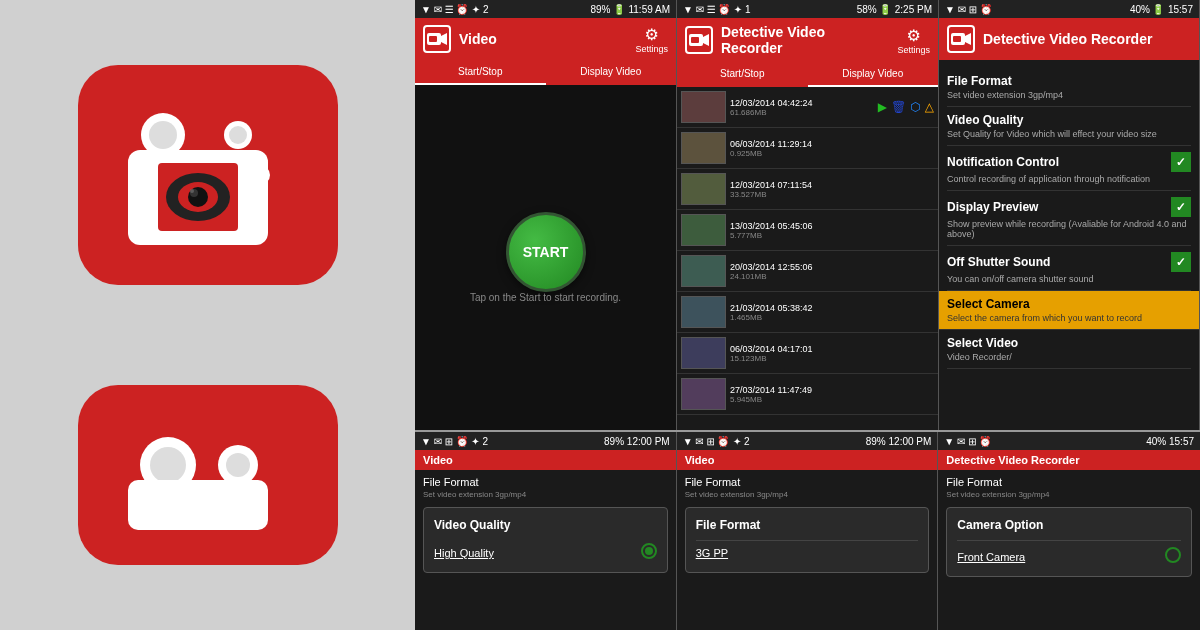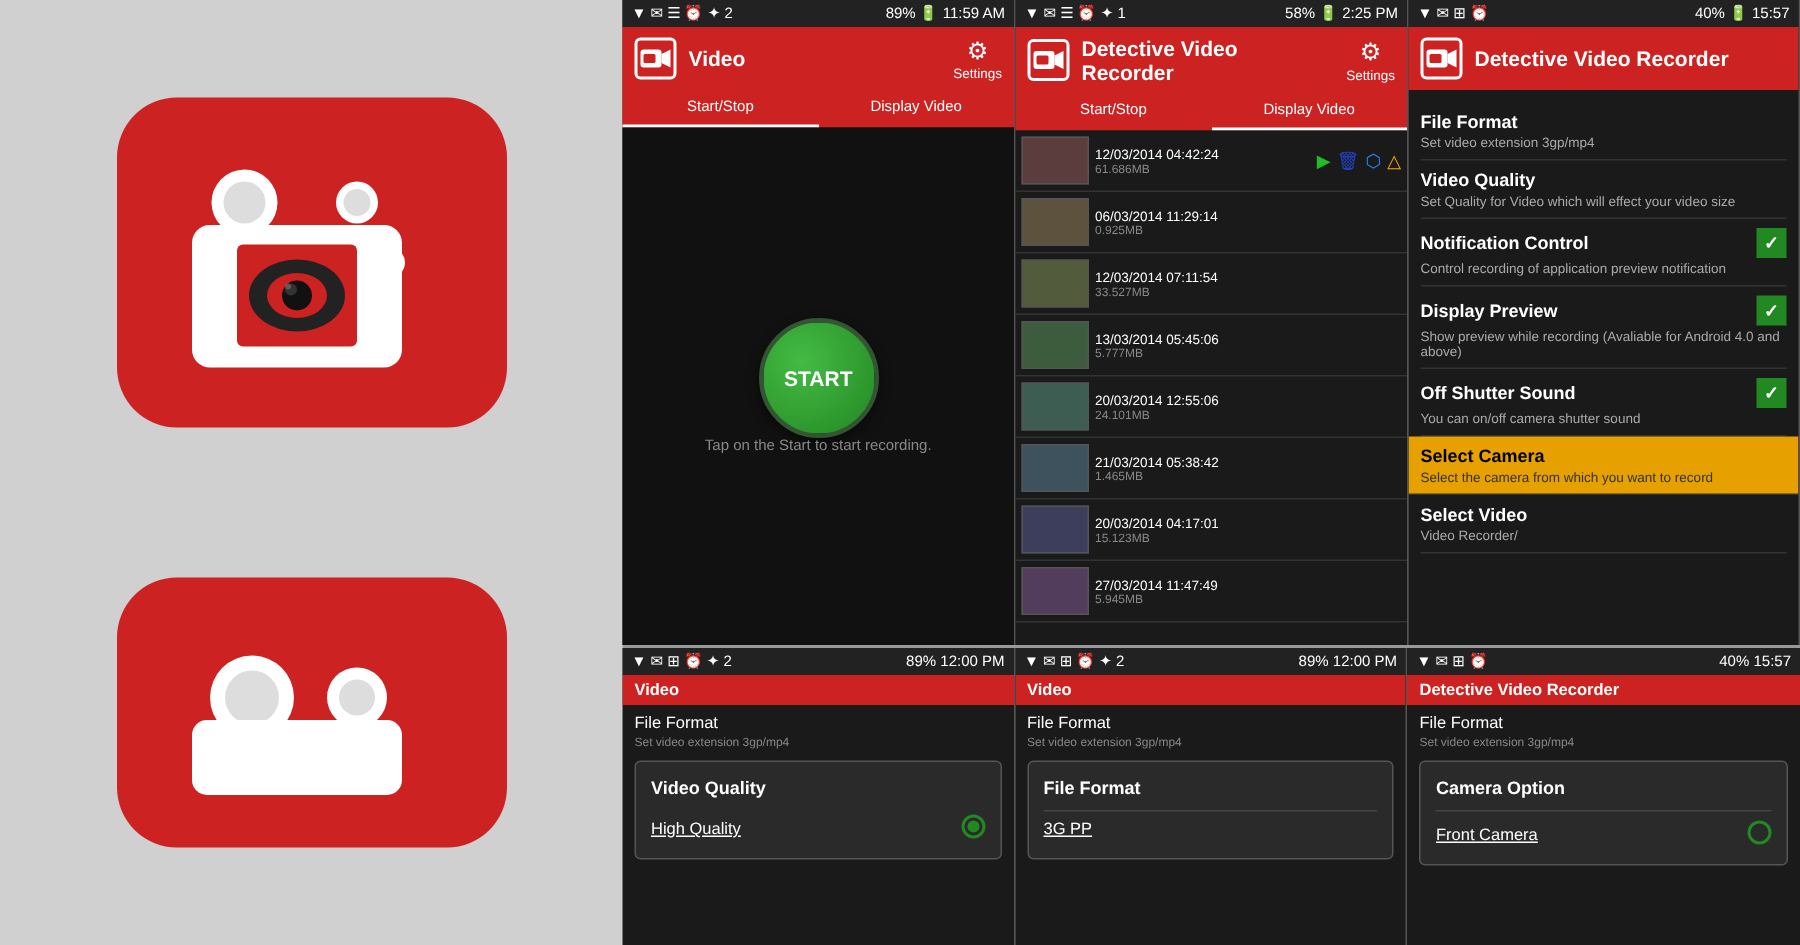--- a/index.html
+++ b/index.html
@@ -533,21 +533,21 @@
             <div class="video-item">
               <div class="video-thumb" style="background: rgb(61, 82, 92);"></div>
               <div class="video-info">
                 <div class="video-date">21/03/2014 05:38:42</div>
                 <div class="video-size">1.465MB</div>
               </div>
             </div>
             <div class="video-item">
               <div class="video-thumb" style="background: rgb(61, 61, 92);"></div>
               <div class="video-info">
-                <div class="video-date">20/03/2014 04:17:01</div>
+                <div class="video-date">06/03/2014 04:17:01</div>
                 <div class="video-size">15.123MB</div>
               </div>
             </div>
             <div class="video-item">
               <div class="video-thumb" style="background: rgb(82, 61, 92);"></div>
               <div class="video-info">
                 <div class="video-date">27/03/2014 11:47:49</div>
                 <div class="video-size">5.945MB</div>
               </div>
             </div>
@@ -584,21 +584,21 @@
             <div class="setting-title">
               <span>Video Quality</span>
             </div>
             <div class="setting-desc">Set Quality for Video which will effect your video size</div>
           </div>
           <div class="setting-item">
             <div class="setting-title">
               <span>Notification Control</span>
               <div class="checkbox">✓</div>
             </div>
-            <div class="setting-desc">Control recording of application preview notification</div>
+            <div class="setting-desc">Control recording of application through notification</div>
           </div>
           <div class="setting-item">
             <div class="setting-title">
               <span>Display Preview</span>
               <div class="checkbox">✓</div>
             </div>
             <div class="setting-desc">Show preview while recording (Avaliable for Android 4.0 and above)</div>
           </div>
           <div class="setting-item">
             <div class="setting-title">

